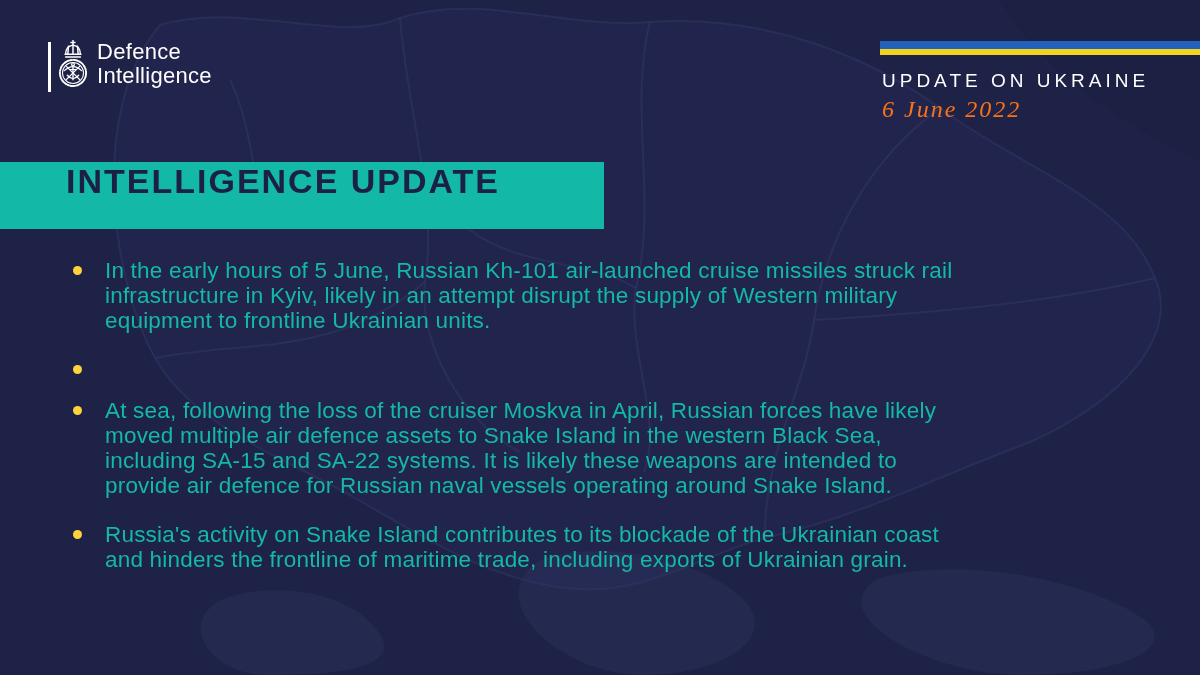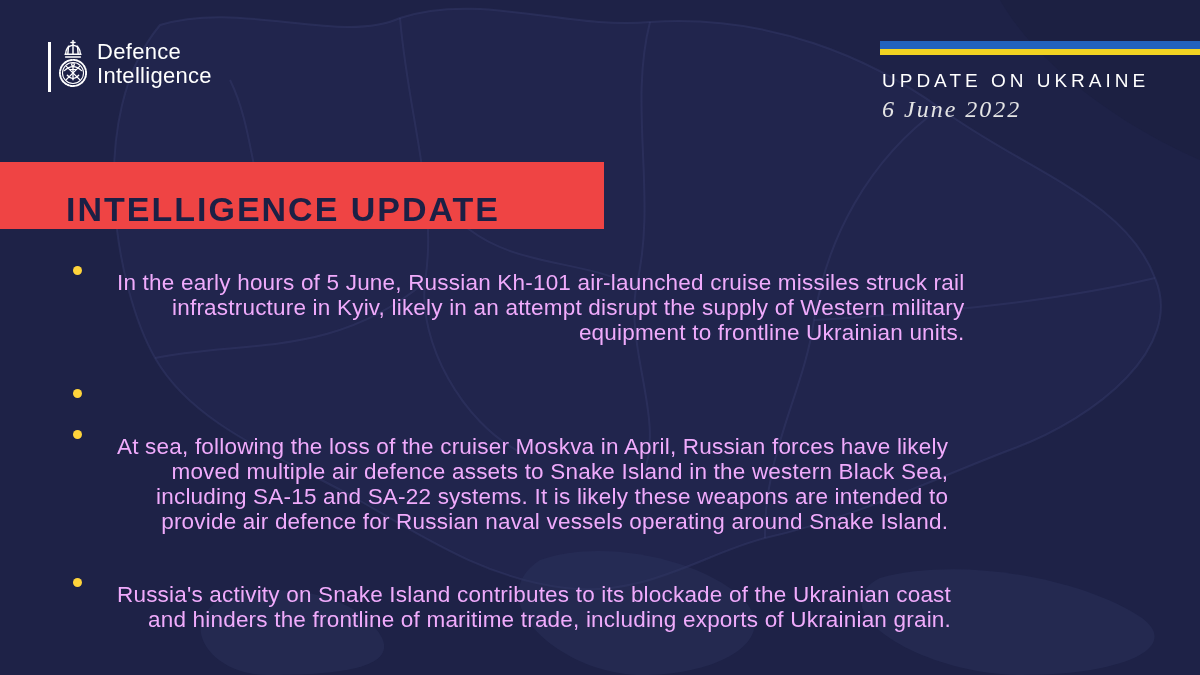--- a/index.html
+++ b/index.html
@@ -19,48 +19,48 @@
 
   
   .flag{position:absolute;left:880px;top:41px;width:320px;height:14px;display:flex;flex-direction:column;}
   .flag-blue{height:8px;background:#2262bd;}
   .flag-yellow{height:6px;background:#f2d322;}
   .kicker{
     position:absolute;left:882px;top:70px;color:#ffffff;
     font-size:19px;letter-spacing:4px;font-weight:400;white-space:nowrap;
   }
   .date{
-    position:absolute;left:882px;top:96px;color:#e5e5e5;
+    position:absolute;left:882px;top:96px;color:#f97316;
     font-family:"Liberation Serif", serif;font-style:italic;
     font-size:24px;letter-spacing:2px;white-space:nowrap;
   }
 
   
   .banner{
     position:absolute;left:0;top:162px;width:604px;height:67px;
-    background:#ef4444;display:flex;align-items:flex-end;
+    background:#14b8a6;display:flex;align-items:flex-start;
   }
   .banner span{
     padding-left:66px;color:#1c2045;font-size:34px;font-weight:700;
     letter-spacing:2px;white-space:nowrap;
   }
 
   
   .bullets{
     position:absolute;left:73px;top:258px;width:1090px;
     list-style:none;margin:0;padding:0;
   }
   .bullet{display:flex;align-items:flex-start;margin-bottom:24px;}
   .dot{
     flex:0 0 auto;width:9px;height:9px;border-radius:50%;
     background:#ffd43b;margin-top:8px;margin-right:23px;
   }
   .bullet-text{
-    margin:12px;color:#f0abfc;font-size:22.5px;line-height:25px;
-    letter-spacing:0.2px;white-space:pre-line;text-align:right;
+    margin:0;color:#14b8a6;font-size:22.5px;line-height:25px;
+    letter-spacing:0.2px;white-space:pre-line;
   }
 </style>
 </head>
 <body>
 
 <div class="canvas">
 
   <svg class="map-bg" viewBox="0 0 1200 675" xmlns="http://www.w3.org/2000/svg" aria-hidden="true">
     <g fill="#252a54" fill-opacity="0.45">
       <path d="M160,25 C240,0 340,45 400,18 C480,-8 570,30 650,22 C770,14 870,58 940,108 C1020,168 1125,198 1155,278 C1185,348 1095,418 1015,448 C935,478 855,518 765,538 C705,553 645,598 565,588 C485,578 425,538 355,498 C285,458 195,428 155,358 C115,288 85,115 160,25 Z"></path>

